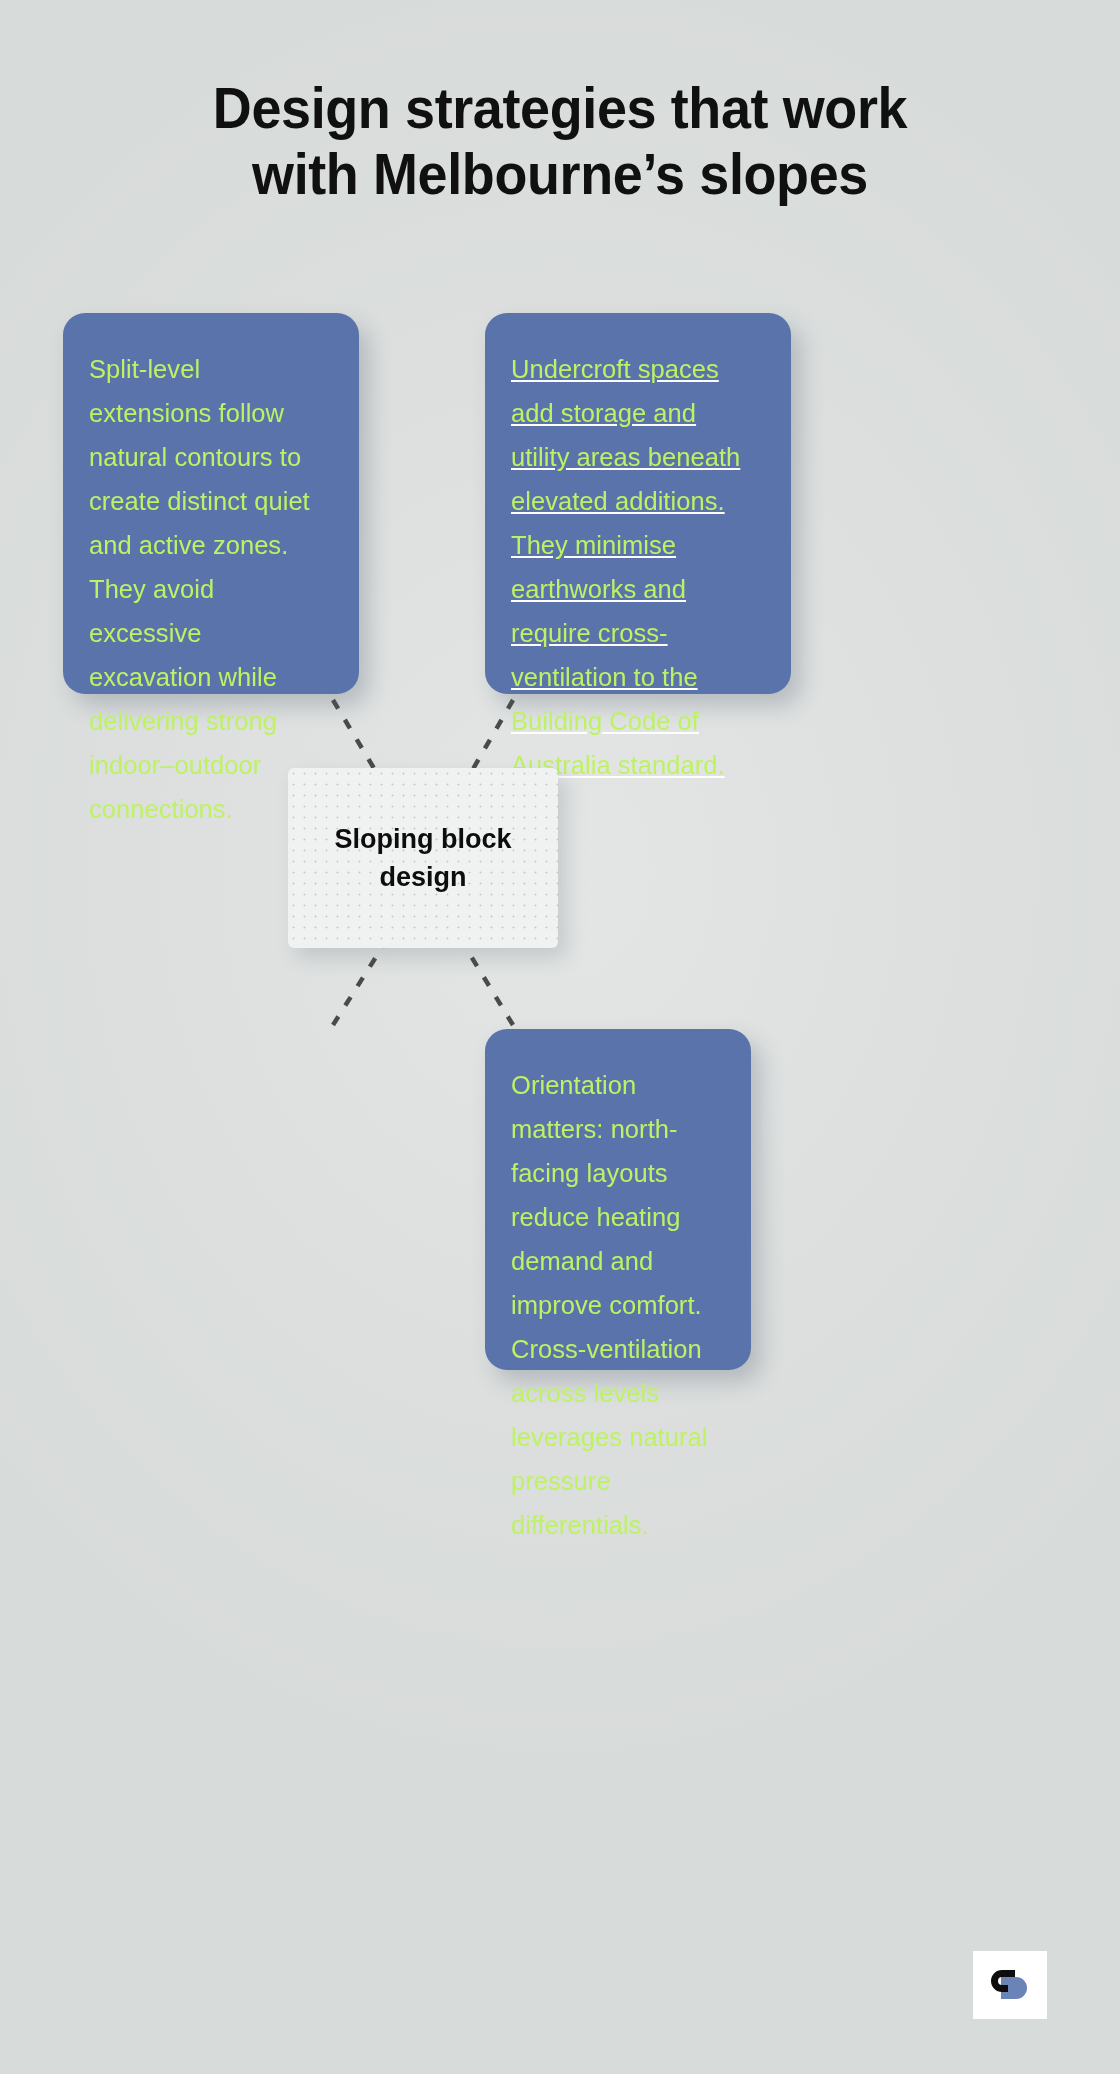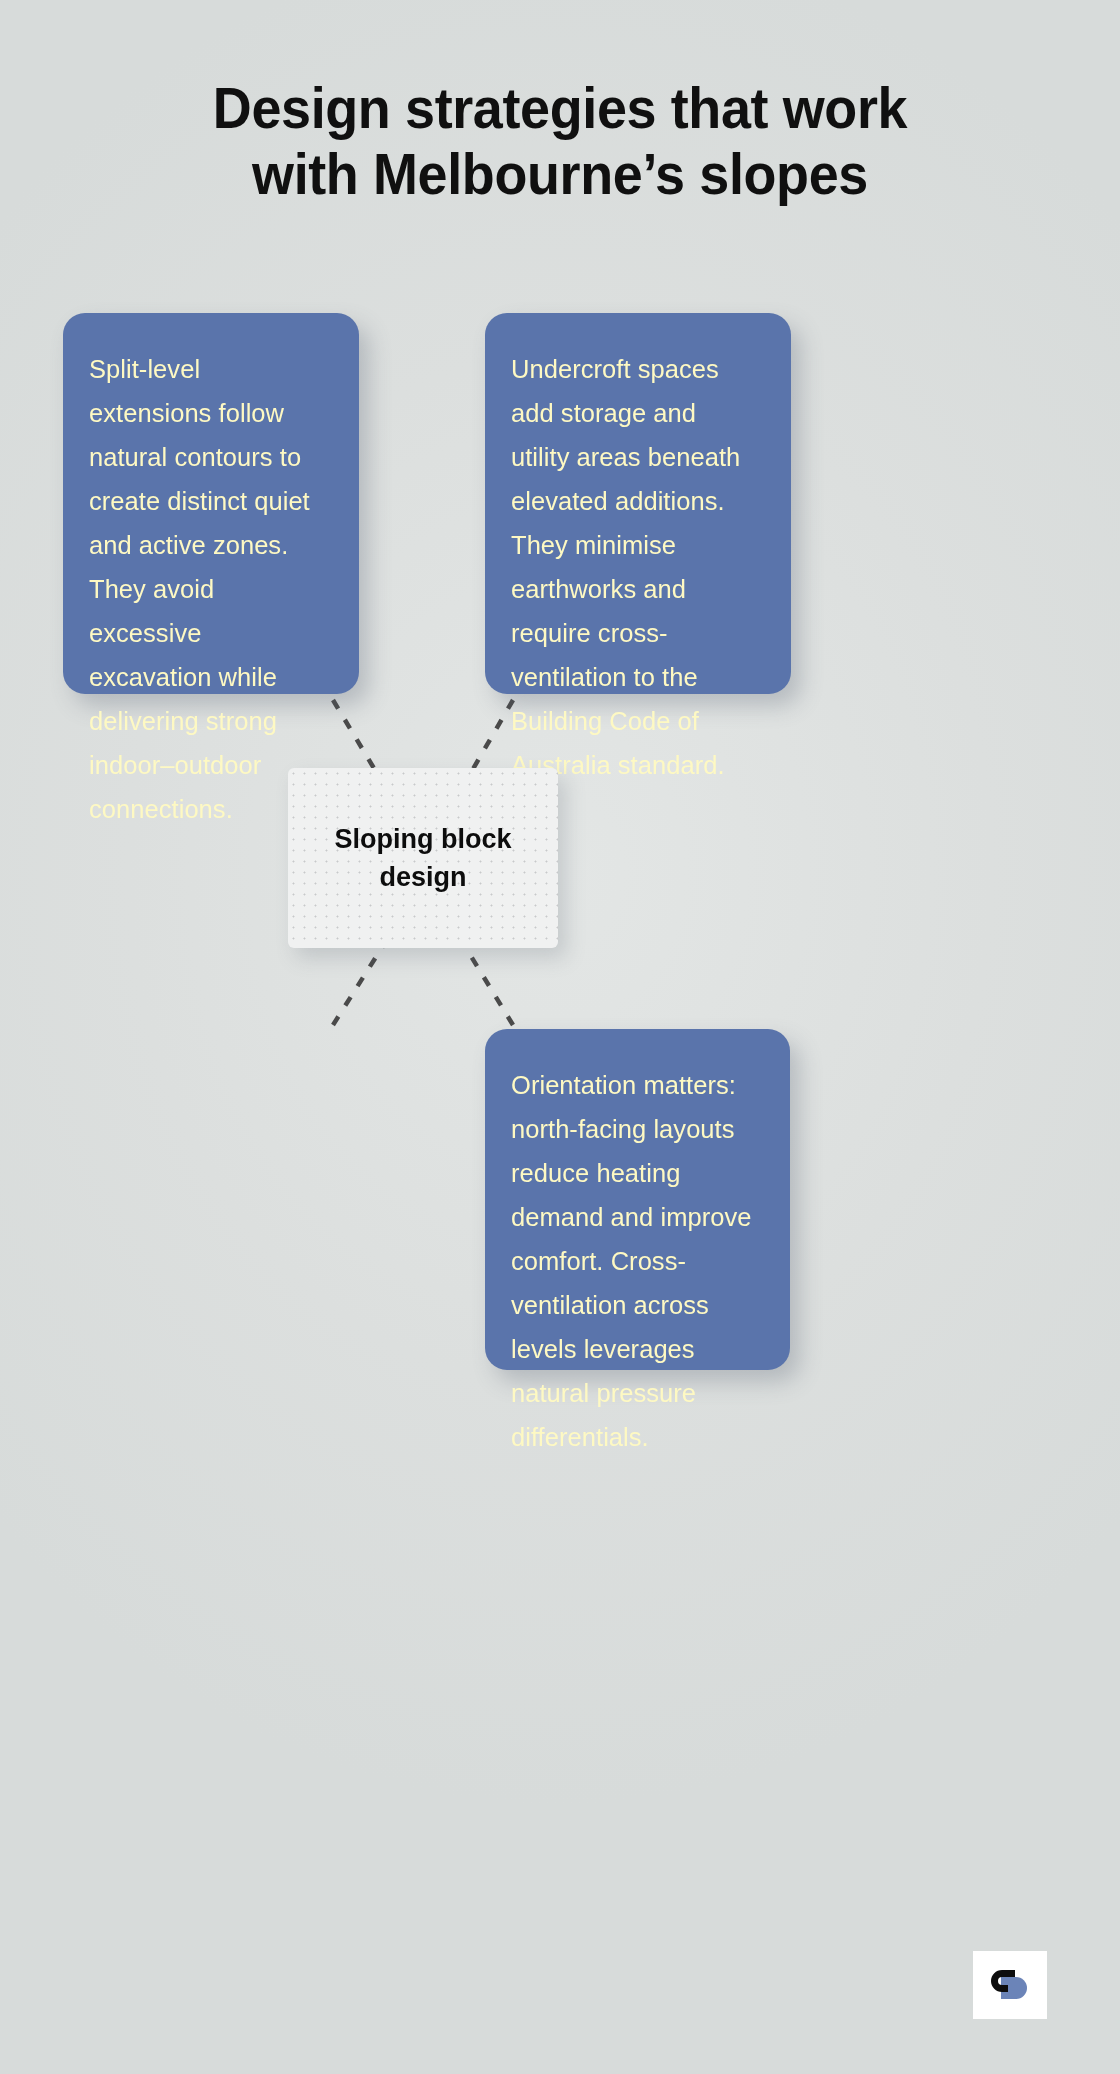--- a/index.html
+++ b/index.html
@@ -62,29 +62,29 @@
     background: #5a74ab;
     border-radius: 22px;
     color: #ffffff;
     box-shadow: 10px 12px 22px rgba(90,100,115,0.30);
     padding: 34px 30px 30px 26px;
   }
   .card-text {
     font-size: 25.5px;
     line-height: 44px;
     font-weight: 400;
-    color: #fef9c3;
+    color: #bef264;
     display: block;
     letter-spacing: 0.05px;
   }
 
   #card-tl { left: 63px;  top: 313px;  width: 296px; height: 381px; }
-  #card-tr { left: 485px; top: 313px;  width: 306px; height: 381px; }
+  #card-tr { left: 485px; top: 313px;  width: 306px; height: 381px; text-decoration: underline; }
   #card-bl { left: 63px;  top: 1029px; width: 296px; height: 341px; }
-  #card-br { left: 485px; top: 1029px; width: 305px; height: 341px; }
+  #card-br { left: 485px; top: 1029px; width: 266px; height: 341px; }
 
   
   #center-node {
     position: absolute;
     left: 288px;
     top: 768px;
     width: 270px;
     height: 180px;
     border-radius: 6px;
     background-color: #f0f1f1;

